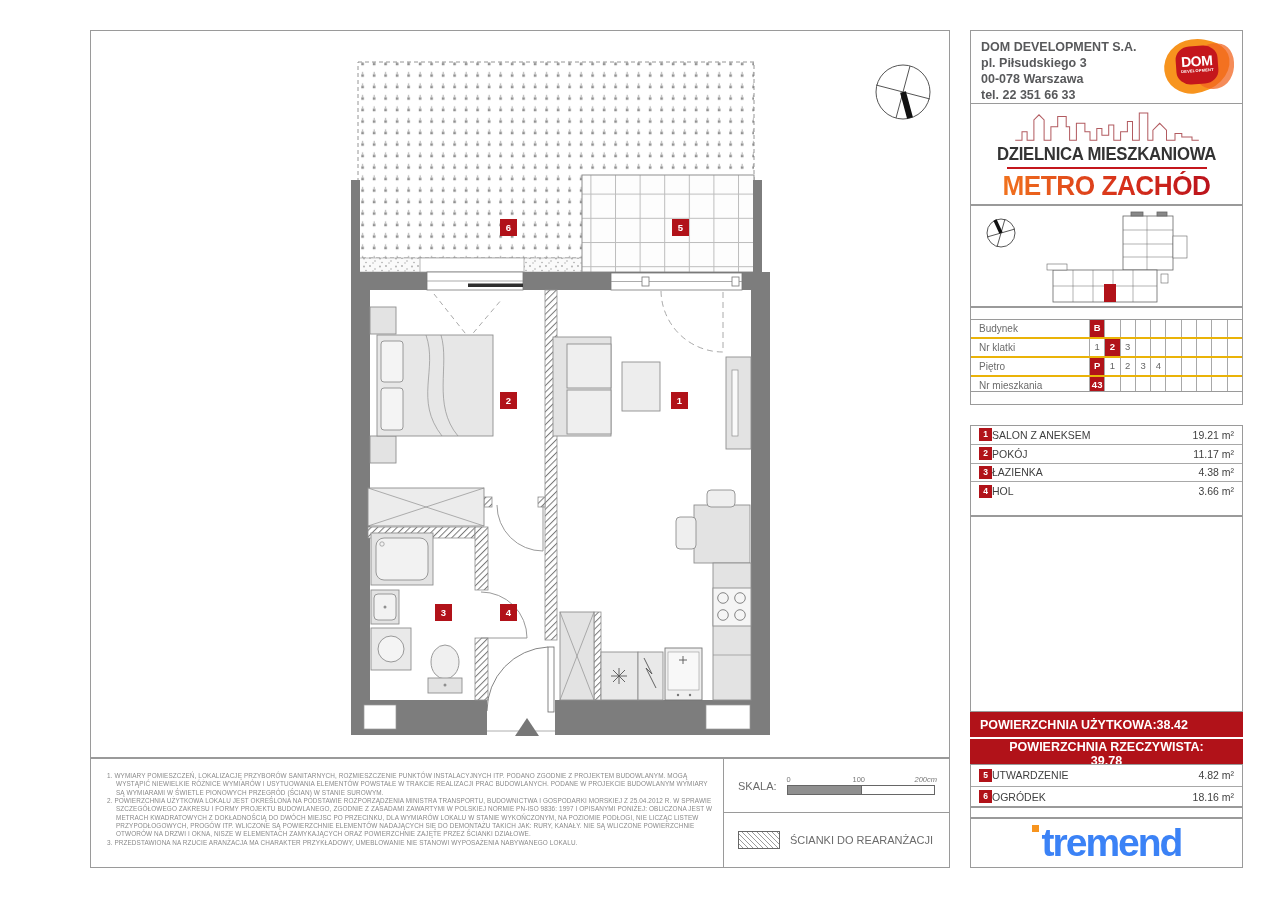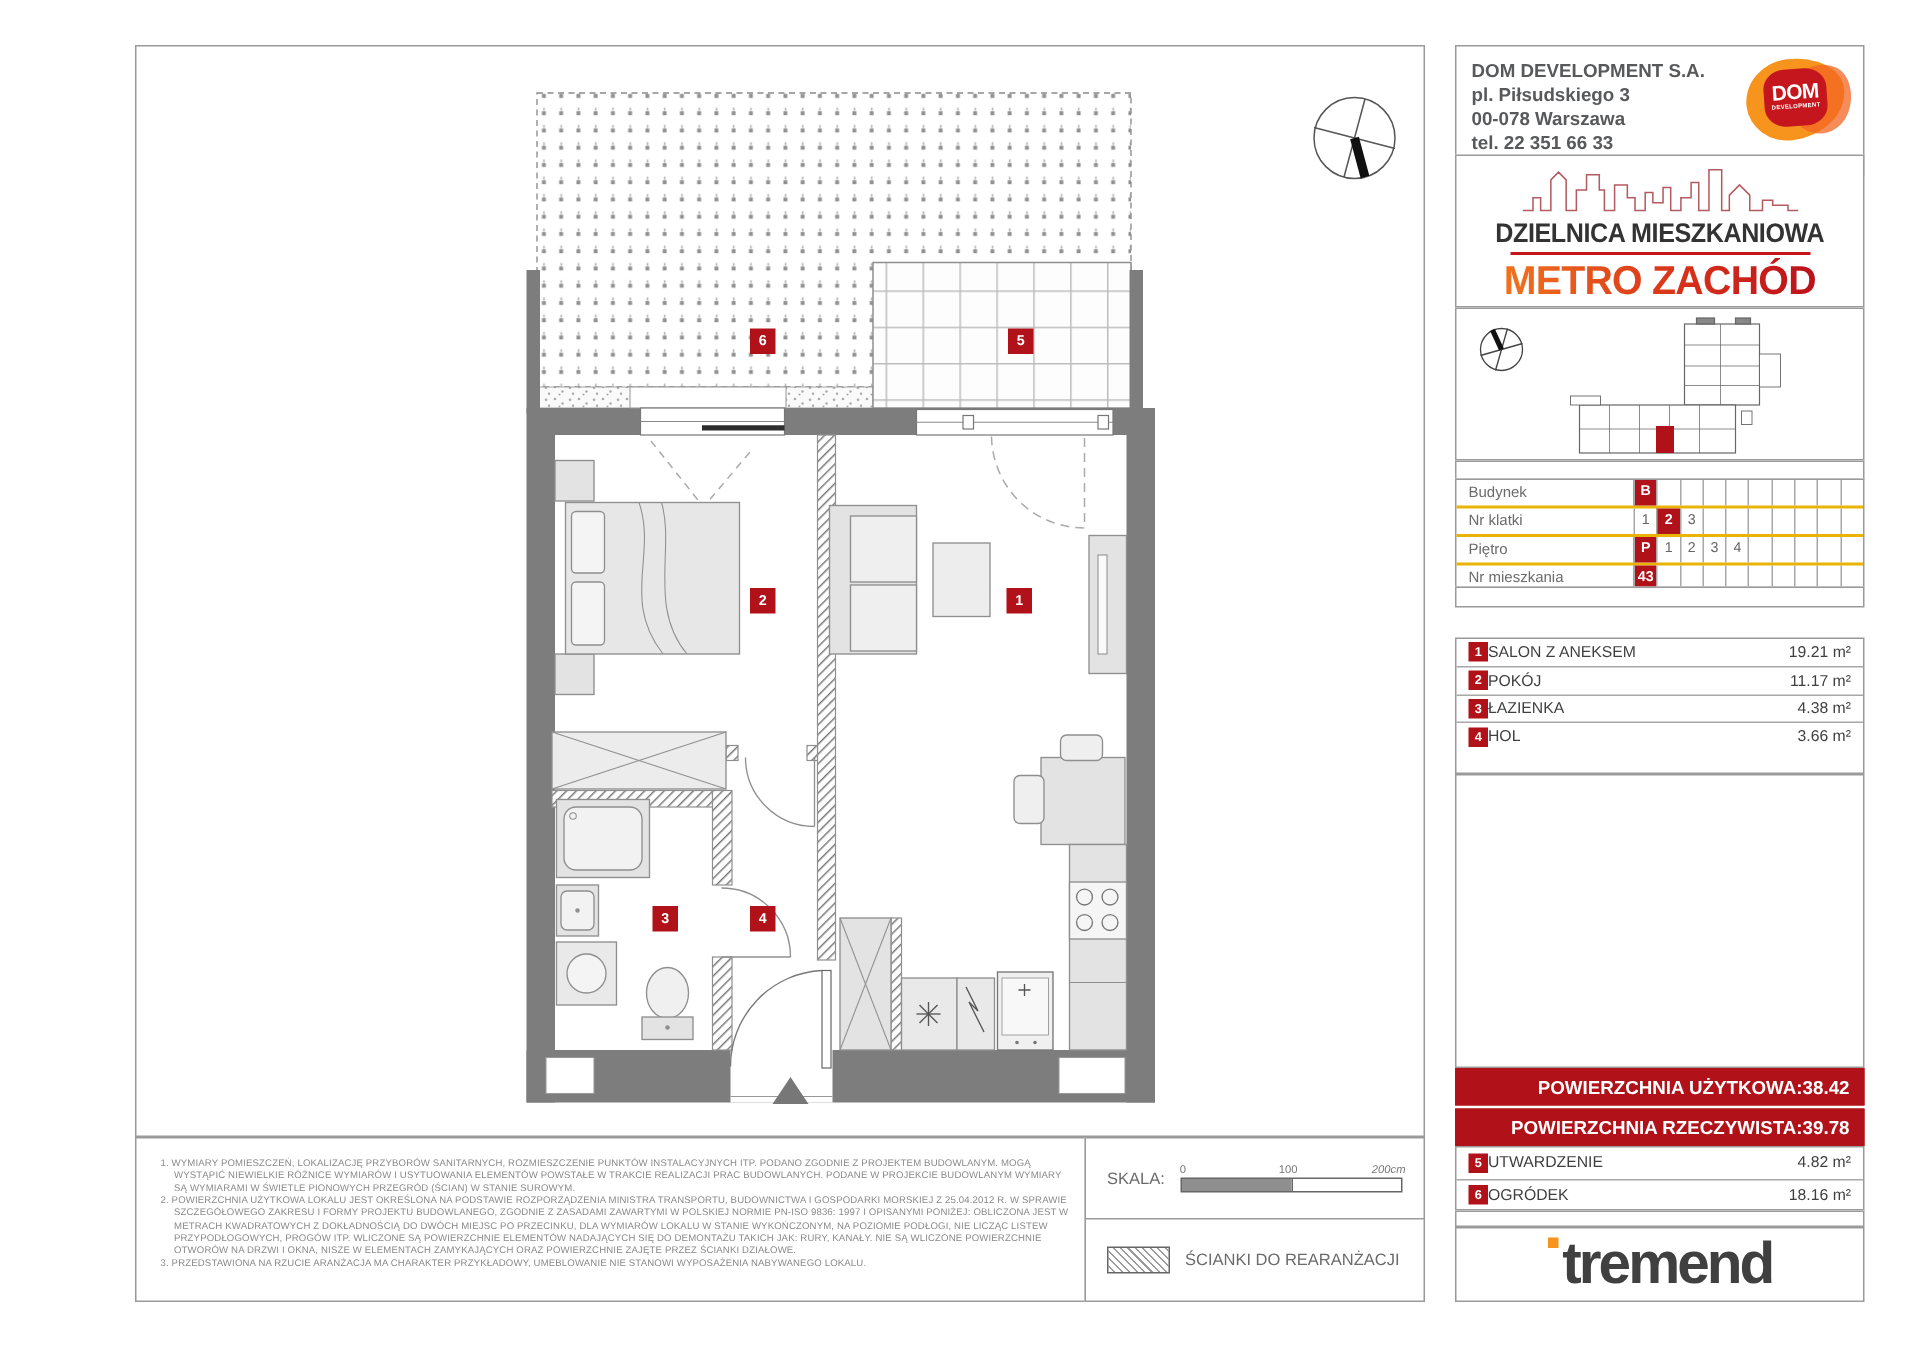--- a/index.html
+++ b/index.html
@@ -78,33 +78,33 @@
       text-align:center;line-height:13px;flex:0 0 auto;}
   .lg-name{font-size:10.5px;color:#3f3f3f;flex:1;}
   .lg-area{font-size:10.5px;color:#3f3f3f;}
   .mini-hatch{width:30px;height:12px;border:1px solid #777;flex:0 0 auto;
       background:repeating-linear-gradient(45deg,#fff 0 2px,#9a9a9a 2px 3px);}
   .lg-name.after-swatch{margin-left:8px;}
 
   .empty-mid{top:516px;height:196px;}
 
   .sum-bar{height:25px;background:#B11219;border:1px solid #B11219;color:#fff;display:flex;
-      align-items:center;justify-content:flex-end;padding:0 9px;font-size:12.5px;font-weight:bold;}
+      align-items:center;justify-content:flex-start;padding:0 9px;font-size:12.5px;font-weight:bold;}
   .bar-usable{top:712px;}
-  .bar-actual{top:739px;}
+  .bar-actual{top:739px;flex-direction:column;}
 
   .extras-box{top:764px;height:43px;}
   .extras-box .lg-row{height:20.5px;}
 
   .empty-bot{top:807px;height:11px;}
 
   .tremend-box{top:818px;height:50px;display:flex;align-items:center;justify-content:center;}
   .tremend-wrap{position:relative;padding-left:10px;}
   .tremend-dot{position:absolute;left:0;top:4px;width:7px;height:7px;background:#F7941E;}
-  .tremend-text{font-size:39px;font-weight:bold;color:#404040;letter-spacing:-2px;line-height:44px;}
+  .tremend-text{font-size:39px;font-weight:bold;color:#3b82f6;letter-spacing:-2px;line-height:44px;}
 </style>
 </head>
 <body>
 
 <div class="page">
 
   <div class="box plan-frame"></div>
 
   <svg class="plan-svg" viewBox="345 55 430 690">
     <defs>

